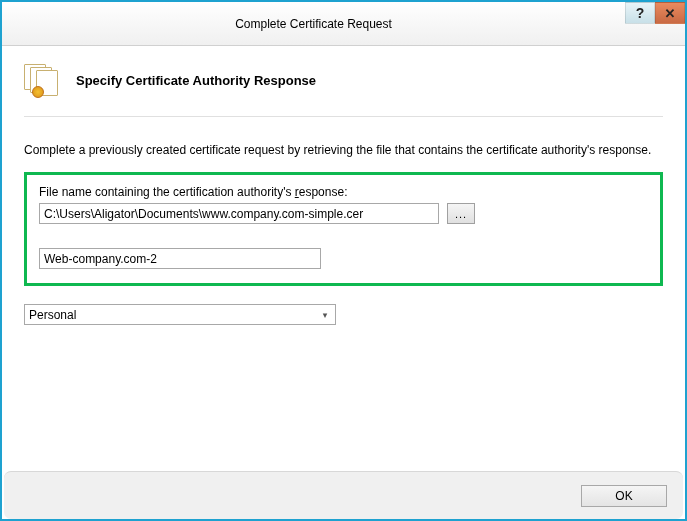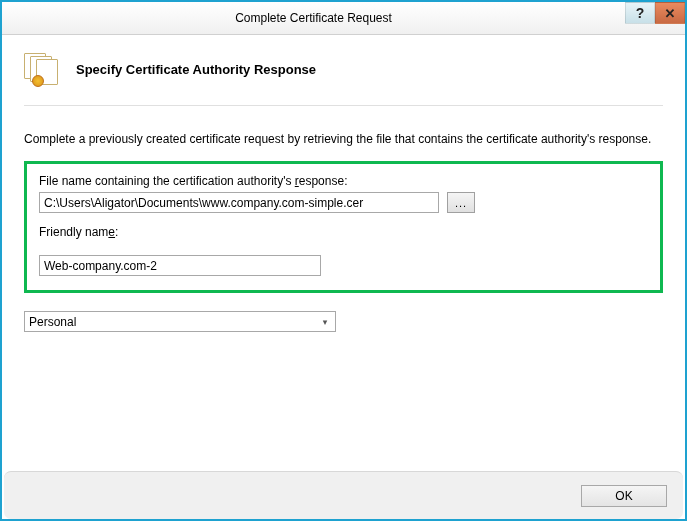--- a/index.html
+++ b/index.html
@@ -6,21 +6,21 @@
     body {
       font-family: "Segoe UI", Tahoma, sans-serif;
       font-size: 12px;
       background: #fff;
       width: 687px;
       height: 521px;
       border: 2px solid #1ea2d0;
       position: relative;
     }
     .titlebar {
-      height: 33px;
+      height: 44px;
       background: linear-gradient(to bottom, #fff, #f0f0f0);
       border-bottom: 1px solid #d0d0d0;
       display: flex;
       align-items: center;
       position: relative;
     }
     .titlebar-title {
       flex: 1;
       text-align: center;
       font-size: 12px;
@@ -208,23 +208,20 @@
 
   <div class="highlight-box">
     <label class="field-label">
       <span>File name containing the certification authority's </span><span class="underline">r</span><span>esponse:</span>
     </label>
     <div class="file-row">
       <input type="text" class="text-input file-input" value="C:\Users\Aligator\Documents\www.company.com-simple.cer" style="">
       <div class="browse-btn">...</div>
     </div>
 
-    <label class="field-label">
-      <span>Friendly nam</span><span class="underline">e</span><span>:</span>
-    </label>
     <input type="text" class="text-input friendly-input" value="Web-company.com-2" style="">
   </div>
 
   <div class="store-section">
     <div class="select-wrap">
       <div class="select-value">Personal</div>
       <div class="select-arrow">▾</div>
     </div>
   </div>
 </div>

